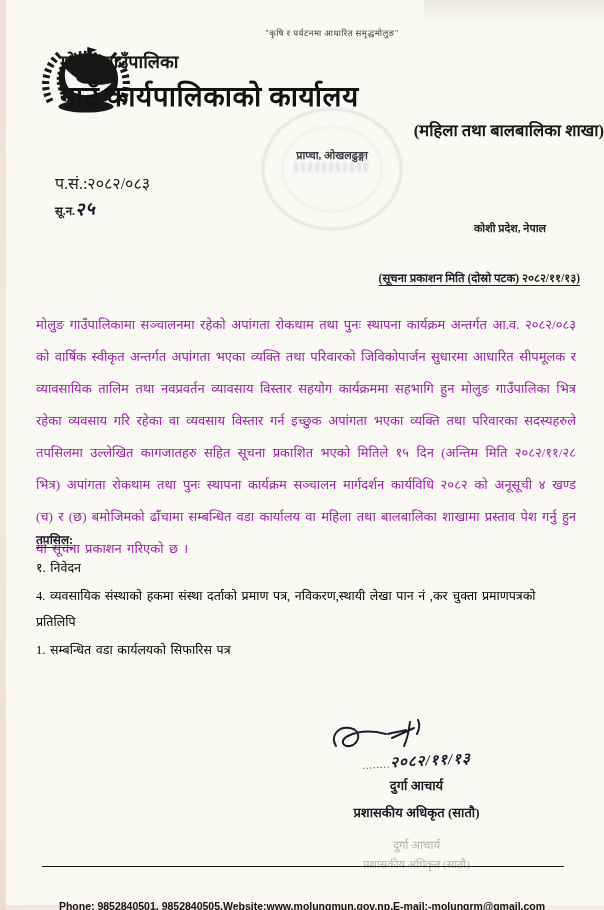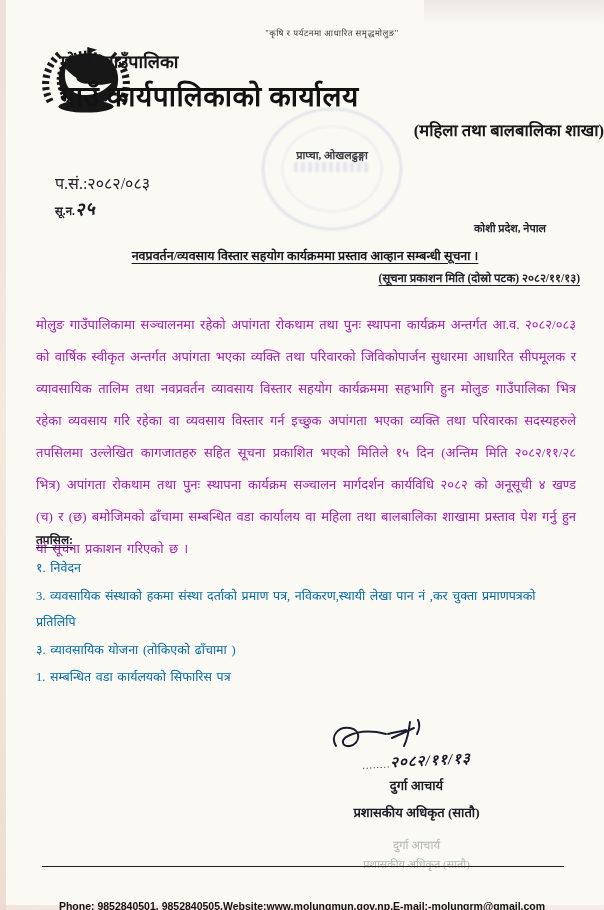--- a/index.html
+++ b/index.html
@@ -55,21 +55,21 @@
 
   
   .body-text{position:absolute;left:36px;right:28px;top:309px;
     font-size:13px;line-height:32px;text-align:justify;color:#a21caf;
     word-spacing:2px;}
 
   
   .tapasil-label{position:absolute;left:36px;top:531px;font-size:12px;font-weight:bold;
     text-decoration:underline;text-underline-offset:3px;color:#1b1b24;}
   .tapasil-list{position:absolute;left:36px;right:28px;top:555px;
-    font-size:12.5px;line-height:26.5px;color:#0369a1;text-align:left;word-spacing:1.5px;}
+    font-size:12.5px;line-height:26.5px;color:#000000;text-align:left;word-spacing:1.5px;}
   .tapasil-list .item{margin:0 0 1px 0;}
 
   
   .sig-block{position:absolute;right:55px;top:716px;width:265px;text-align:center;}
   .sig-scribble{position:relative;left:38px;width:120px;height:44px;}
   .sig-date{font-size:15px;color:#181828;font-style:italic;font-weight:bold;
     transform:rotate(-3deg);margin-top:-10px;letter-spacing:1px;}
   .sig-date .dots{font-size:10px;font-weight:normal;letter-spacing:1px;color:#2a2a2a;font-style:normal;}
   .sig-name{font-size:13px;font-weight:bold;color:#1b1b24;margin-top:6px;}
   .sig-title{font-size:13px;font-weight:bold;color:#1b1b24;margin-top:9px;}
@@ -113,30 +113,28 @@
   <div class="office-name">गाउँ कार्यपालिकाको कार्यालय</div>
   <div class="branch">(महिला तथा बालबालिका शाखा)</div>
   <div class="address">प्राप्चा, ओखलढुङ्गा</div>
 
   <div class="ref-no">प.सं.:२०८२/०८३</div>
   <div class="province">कोशी प्रदेश, नेपाल</div>
   <div class="serial">
     <span>सू.न.</span><span class="hand">२५</span>
   </div>
 
-  <div class="subject">नवप्रवर्तन/व्यवसाय विस्तार सहयोग कार्यक्रममा प्रस्ताव आव्हान सम्बन्धी सूचना ।</div>
   <div class="subject-sub">(सूचना प्रकाशन मिति (दोस्रो पटक) २०८२/११/१३)</div>
 
   <div class="body-text">मोलुङ गाउँपालिकामा सञ्चालनमा रहेको अपांगता रोकथाम तथा पुनः स्थापना कार्यक्रम अन्तर्गत आ.व. २०८२/०८३ को वार्षिक स्वीकृत अन्तर्गत अपांगता भएका व्यक्ति तथा परिवारको जिविकोपार्जन सुधारमा आधारित सीपमूलक र व्यावसायिक तालिम तथा नवप्रवर्तन व्यावसाय विस्तार सहयोग कार्यक्रममा सहभागि हुन मोलुङ गाउँपालिका भित्र रहेका व्यवसाय गरि रहेका वा व्यवसाय विस्तार गर्न इच्छुक अपांगता भएका व्यक्ति तथा परिवारका सदस्यहरुले तपसिलमा उल्लेखित कागजातहरु सहित सूचना प्रकाशित भएको मितिले १५ दिन (अन्तिम मिति २०८२/११/२८ भित्र) अपांगता रोकथाम तथा पुनः स्थापना कार्यक्रम सञ्चालन मार्गदर्शन कार्यविधि २०८२ को अनूसूची ४ खण्ड (च) र (छ) बमोजिमको ढाँचामा सम्बन्धित वडा कार्यालय वा महिला तथा बालबालिका शाखामा प्रस्ताव पेश गर्नु हुन यो सूचना प्रकाशन गरिएको छ ।</div>
 
   <div class="tapasil-label">तपसिल:</div>
   <div class="tapasil-list">
     <div class="item">१. निवेदन</div>
-    <div class="item">3. व्यवसायिक संस्थाको हकमा संस्था दर्ताको प्रमाण पत्र, नविकरण,स्थायी लेखा पान नं ,कर चुक्ता प्रमाणपत्रको प्रतिलिपि</div>
-    <div class="item">३. व्यावसायिक योजना (तोकिएको ढाँचामा )</div>
+    <div class="item">4. व्यवसायिक संस्थाको हकमा संस्था दर्ताको प्रमाण पत्र, नविकरण,स्थायी लेखा पान नं ,कर चुक्ता प्रमाणपत्रको प्रतिलिपि</div>
     <div class="item">1. सम्बन्धित वडा कार्यलयको सिफारिस पत्र</div>
   </div>
 
   <div class="sig-block">
     <div class="sig-scribble">
       <svg width="120" height="44" viewBox="0 0 120 44" aria-hidden="true">
         <path d="M14,30 C8,20 16,10 28,12 C40,14 38,28 28,30 C20,31 18,24 26,20 C40,13 56,16 64,18 M66,18 C72,16 78,16 84,14 M88,6 C87,14 85,24 82,30 M70,22 L92,12 M96,4 C98,8 97,14 95,18" fill="none" stroke="#1c1c30" stroke-width="2" stroke-linecap="round"></path>
       </svg>
     </div>
     <div class="sig-date">

